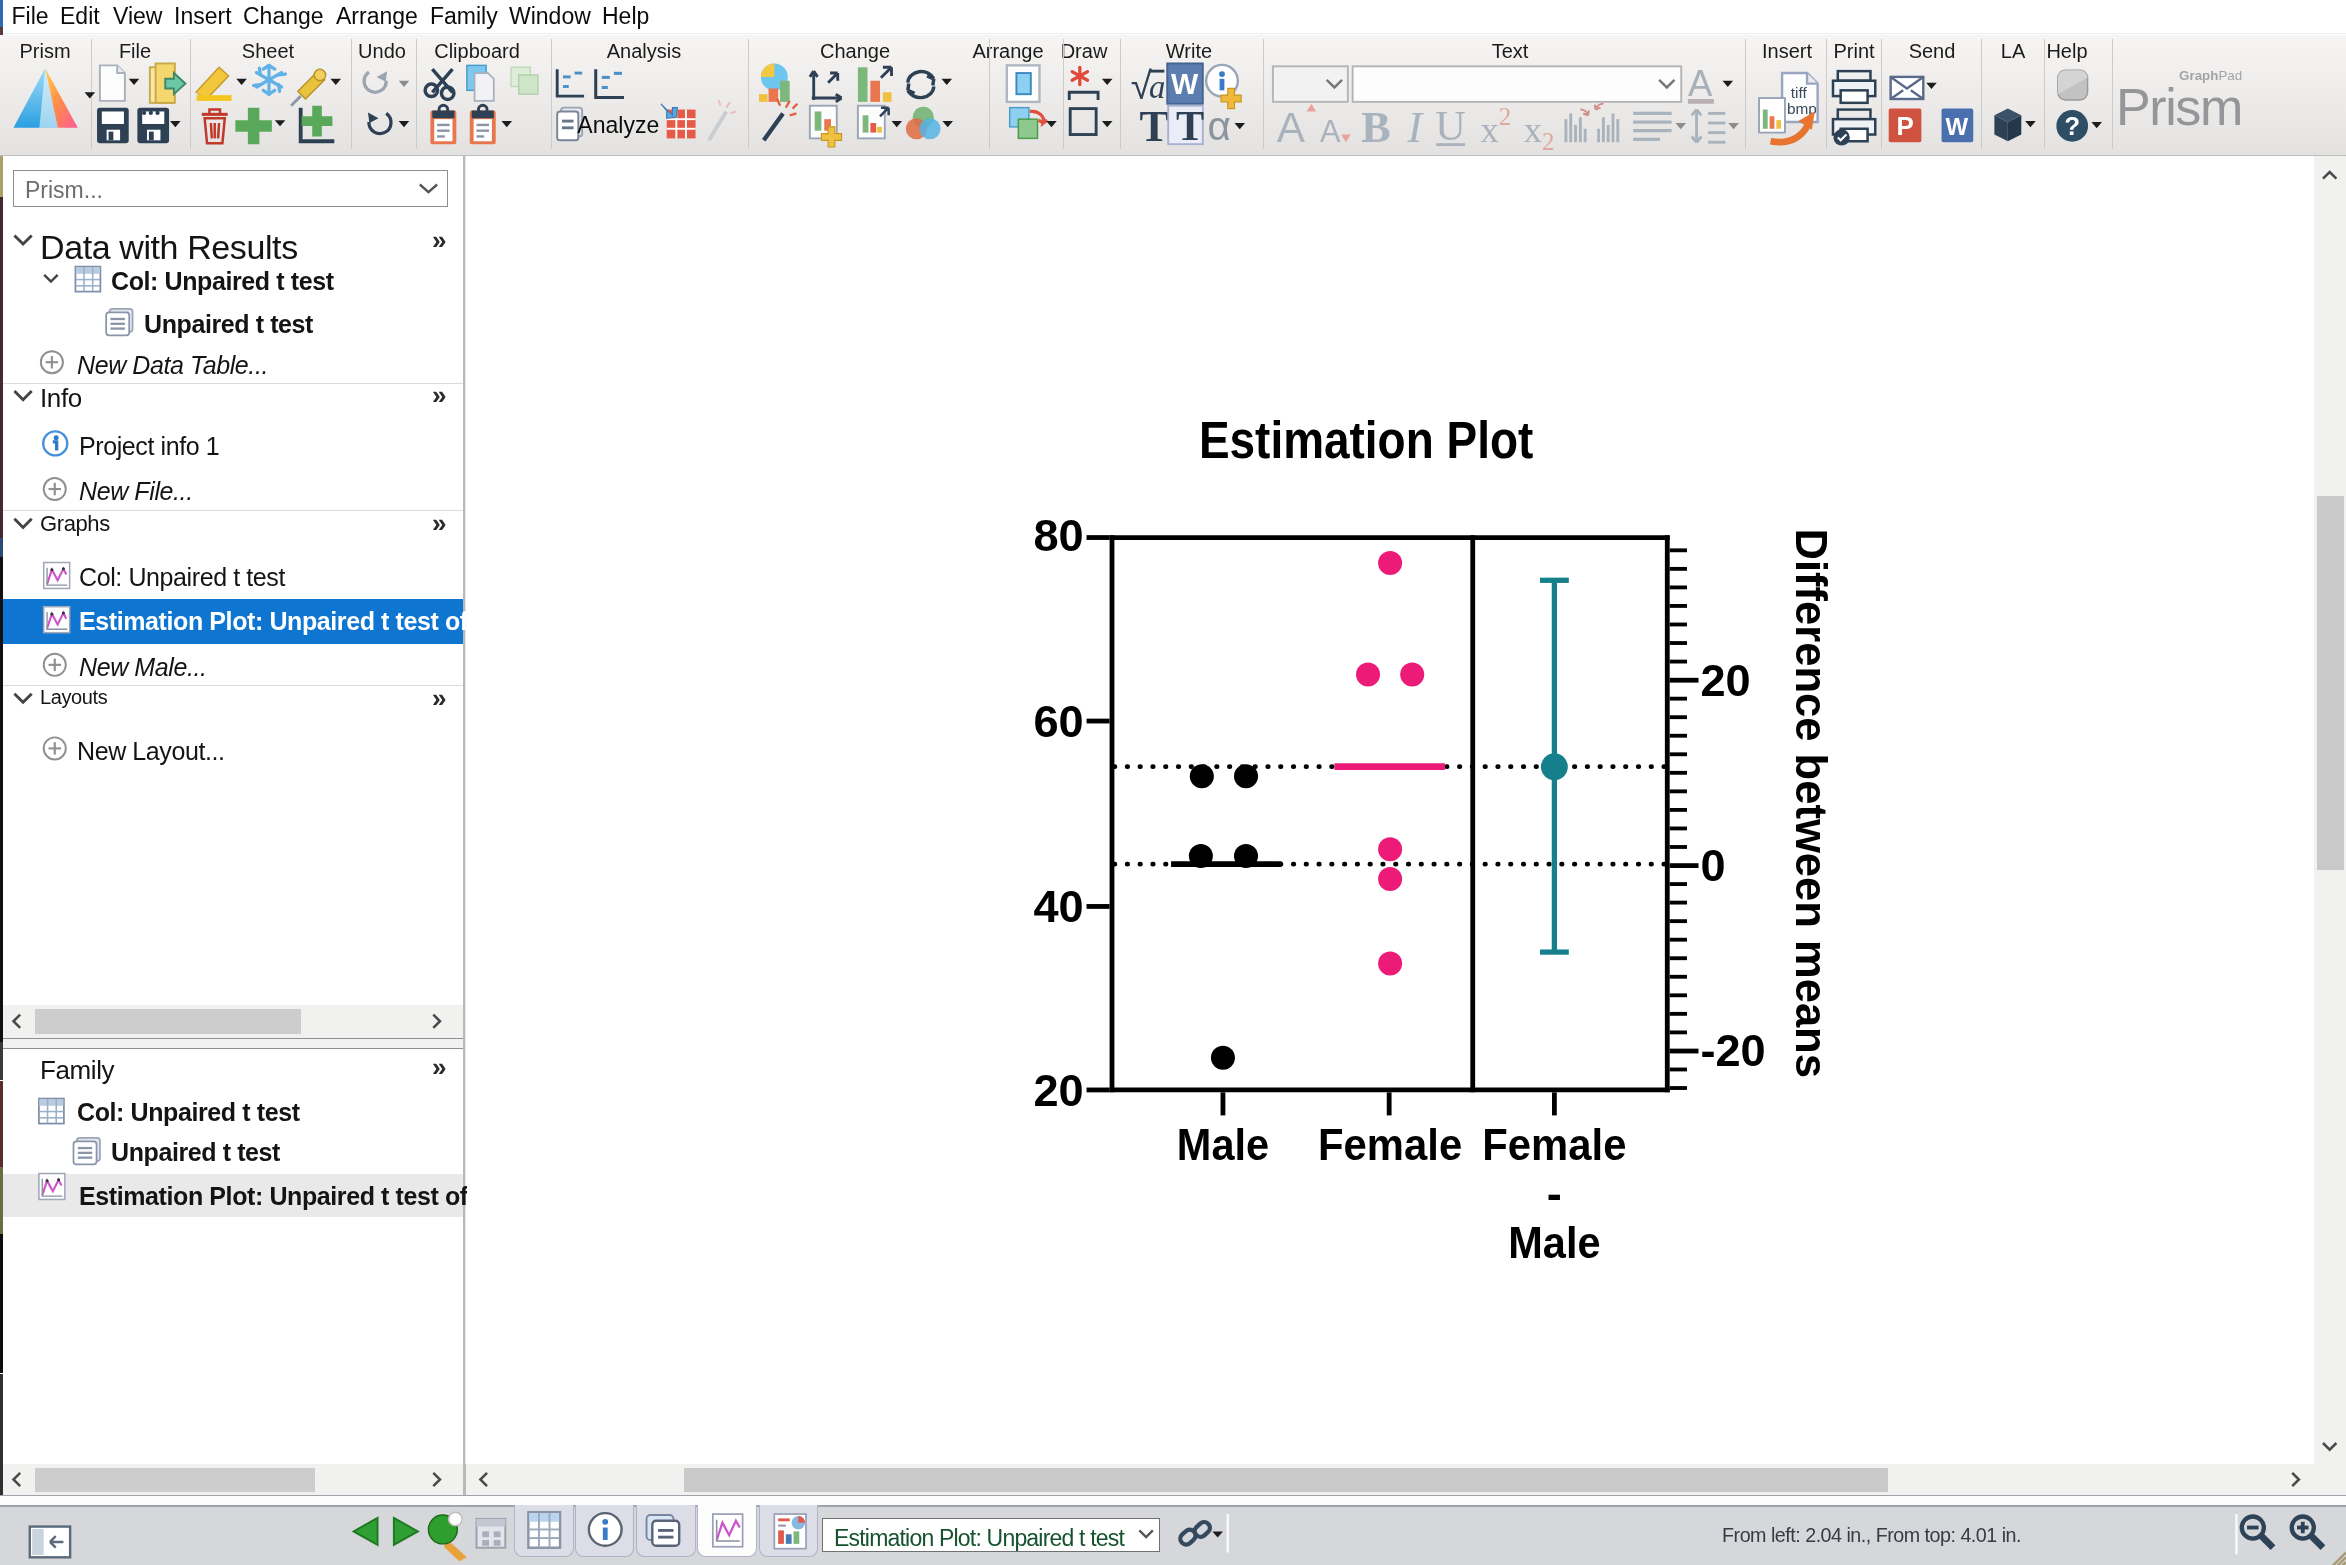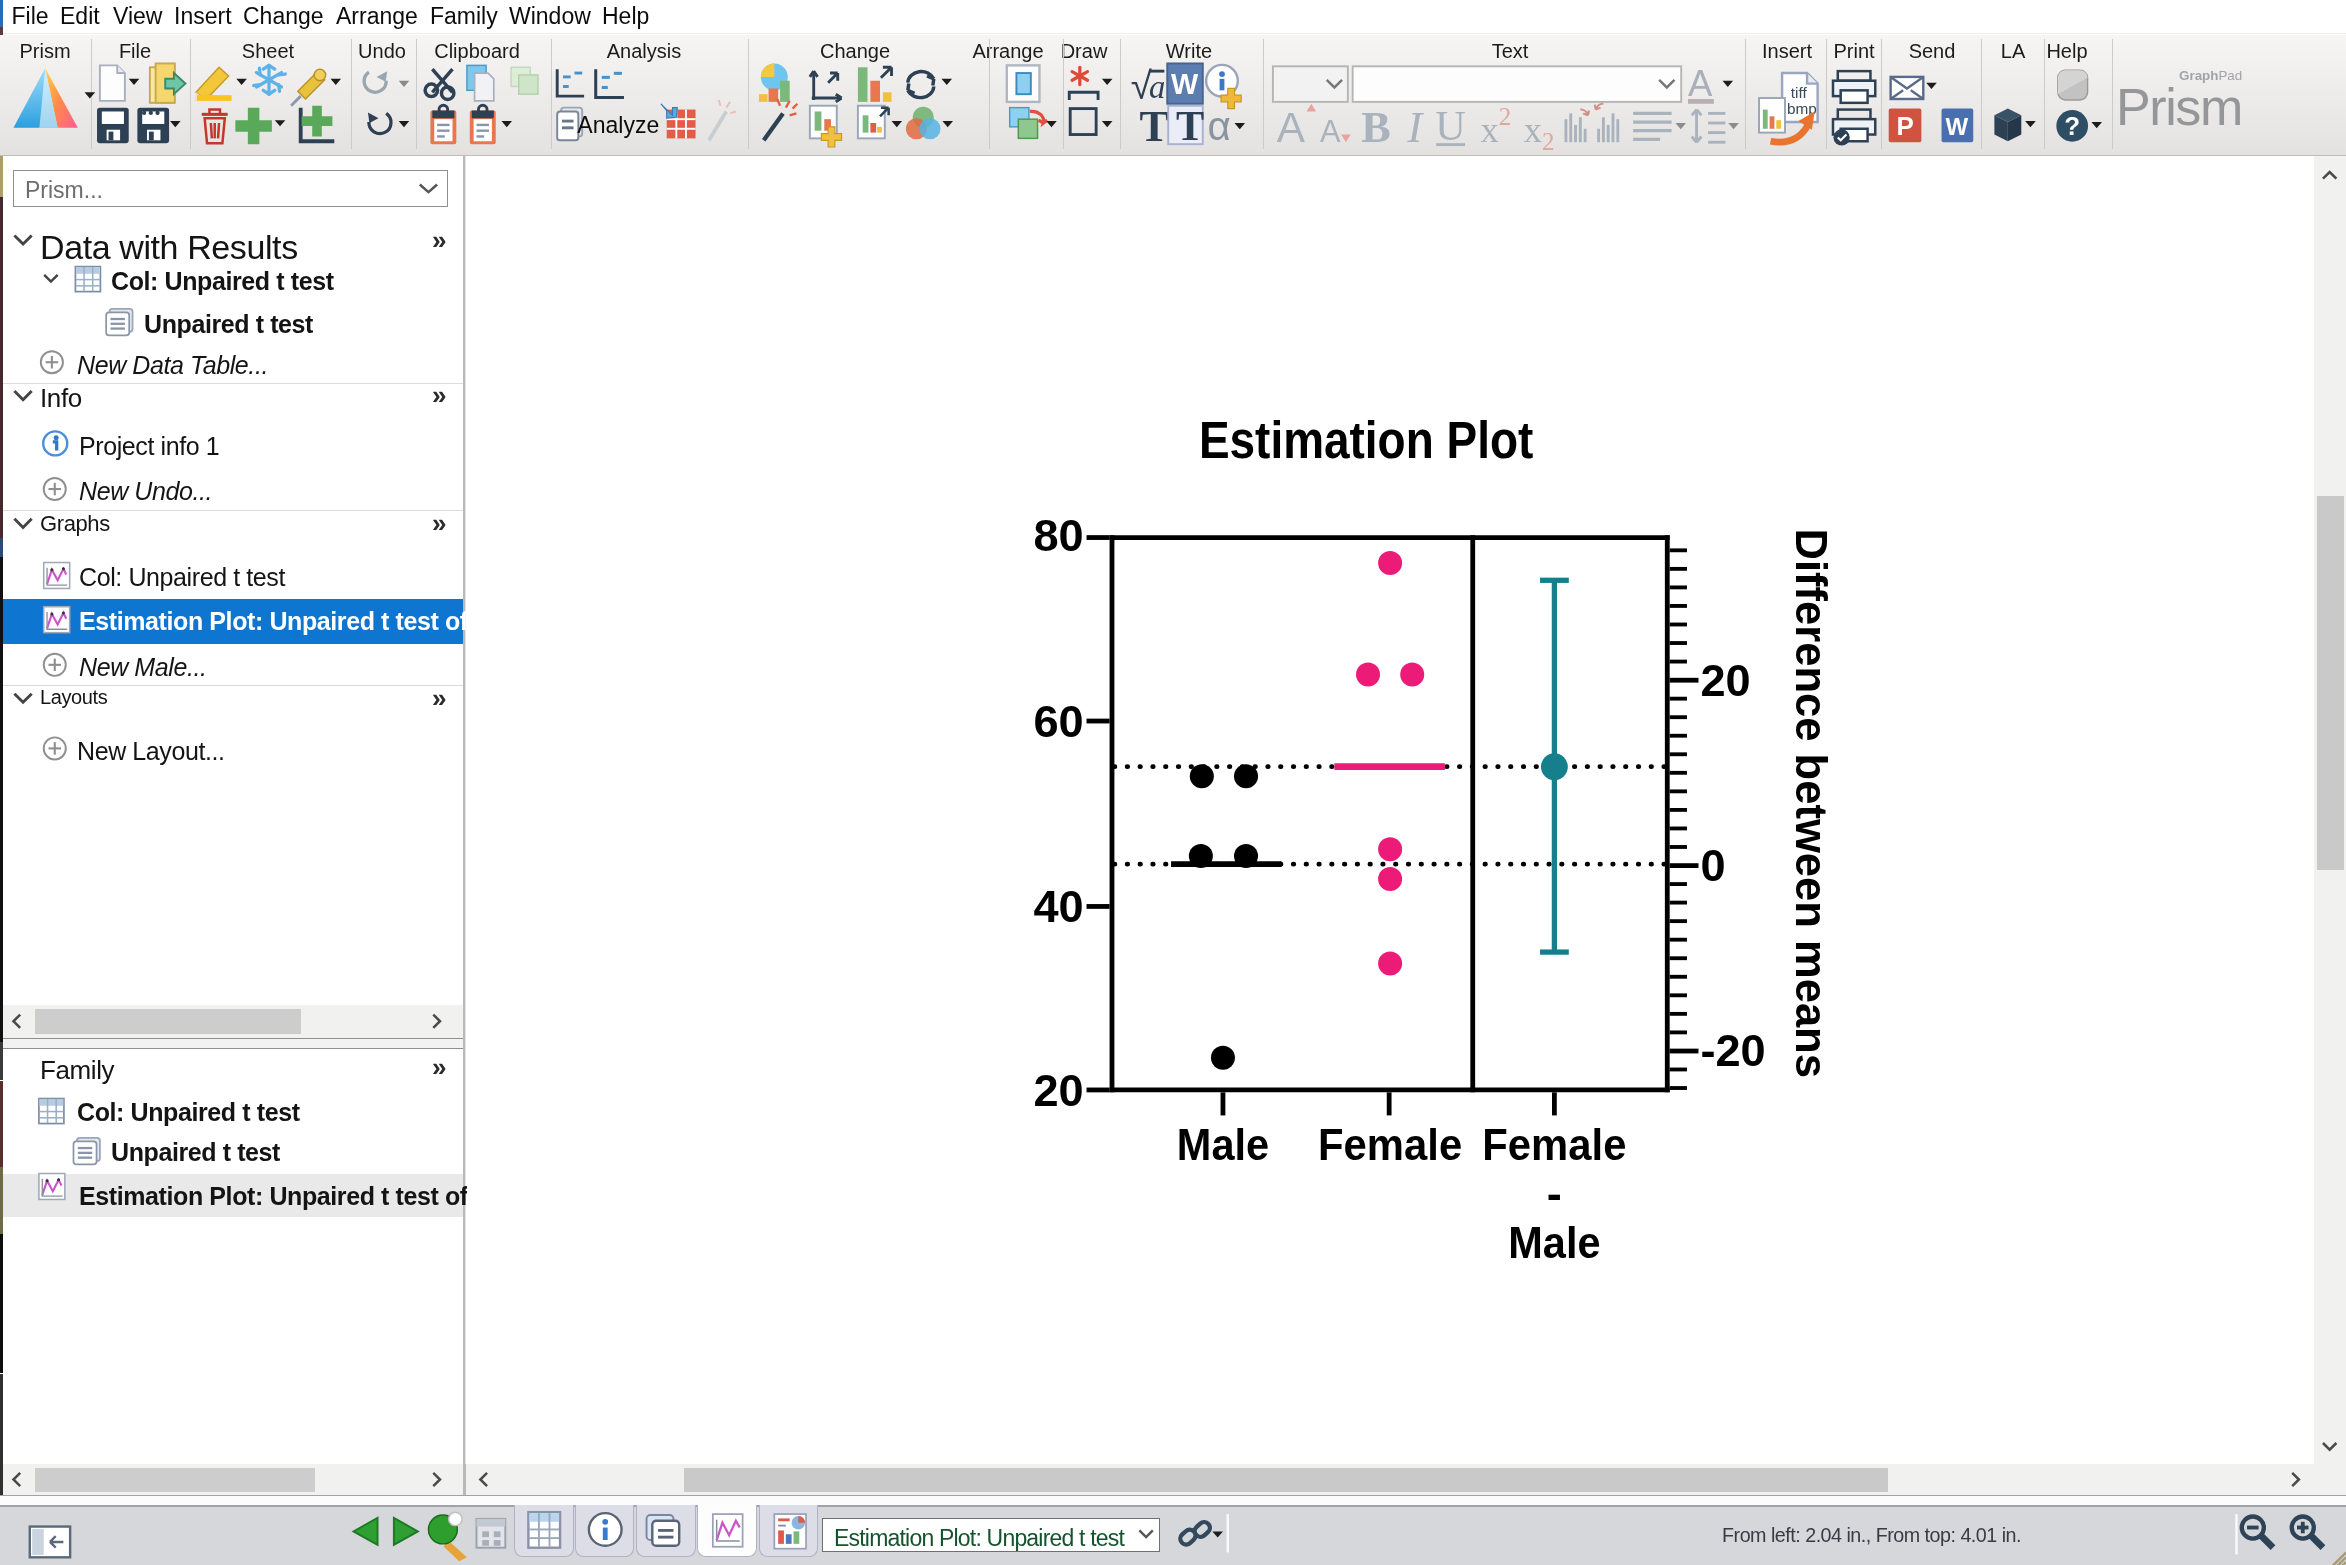--- a/index.html
+++ b/index.html
@@ -80,21 +80,21 @@
 
 <div class="srow" style="top:228px;left:40px;font-size:34px">Data with Results</div>
 <span class="chev" style="left:432px;top:225px">»</span>
 <div class="srow" style="top:267px;left:111px;font-size:25px;font-weight:bold">Col: Unpaired t test</div>
 <div class="srow" style="top:310px;left:144px;font-size:25px;font-weight:bold">Unpaired t test</div>
 <div class="srow" style="top:351px;left:77px;font-size:25px;font-style:italic">New Data Table...</div>
 <div class="ab" style="left:2.9px;top:383px;width:460px;height:1px;background:#dcdcdc"></div>
 <div class="srow" style="top:383px;left:40px;font-size:26px">Info</div>
 <span class="chev" style="left:432px;top:380px">»</span>
 <div class="srow" style="top:432px;left:79px;font-size:25px">Project info 1</div>
-<div class="srow" style="top:477px;left:79px;font-size:25px;font-style:italic">New Undo...</div>
+<div class="srow" style="top:477px;left:79px;font-size:25px;font-style:italic">New File...</div>
 <div class="ab" style="left:2.9px;top:510px;width:460px;height:1px;background:#dcdcdc"></div>
 <div class="srow" style="top:511px;left:40px;font-size:22px">Graphs</div>
 <span class="chev" style="left:432px;top:508px">»</span>
 <div class="srow" style="top:563px;left:79px;font-size:25px">Col: Unpaired t test</div>
 <div class="ab" style="left:2.9px;top:599px;width:460px;height:45px;background:#0e76d1"></div>
 <div class="srow" style="top:607px;left:79px;font-size:25px;font-weight:bold;color:#fff">Estimation Plot: Unpaired t test of</div>
 <div class="srow" style="top:653px;left:79px;font-size:25px;font-style:italic">New Male...</div>
 <div class="ab" style="left:2.9px;top:685px;width:460px;height:1px;background:#dcdcdc"></div>
 <div class="srow" style="top:686px;left:40px;font-size:20px">Layouts</div>
 <span class="chev" style="left:432px;top:683px">»</span>

